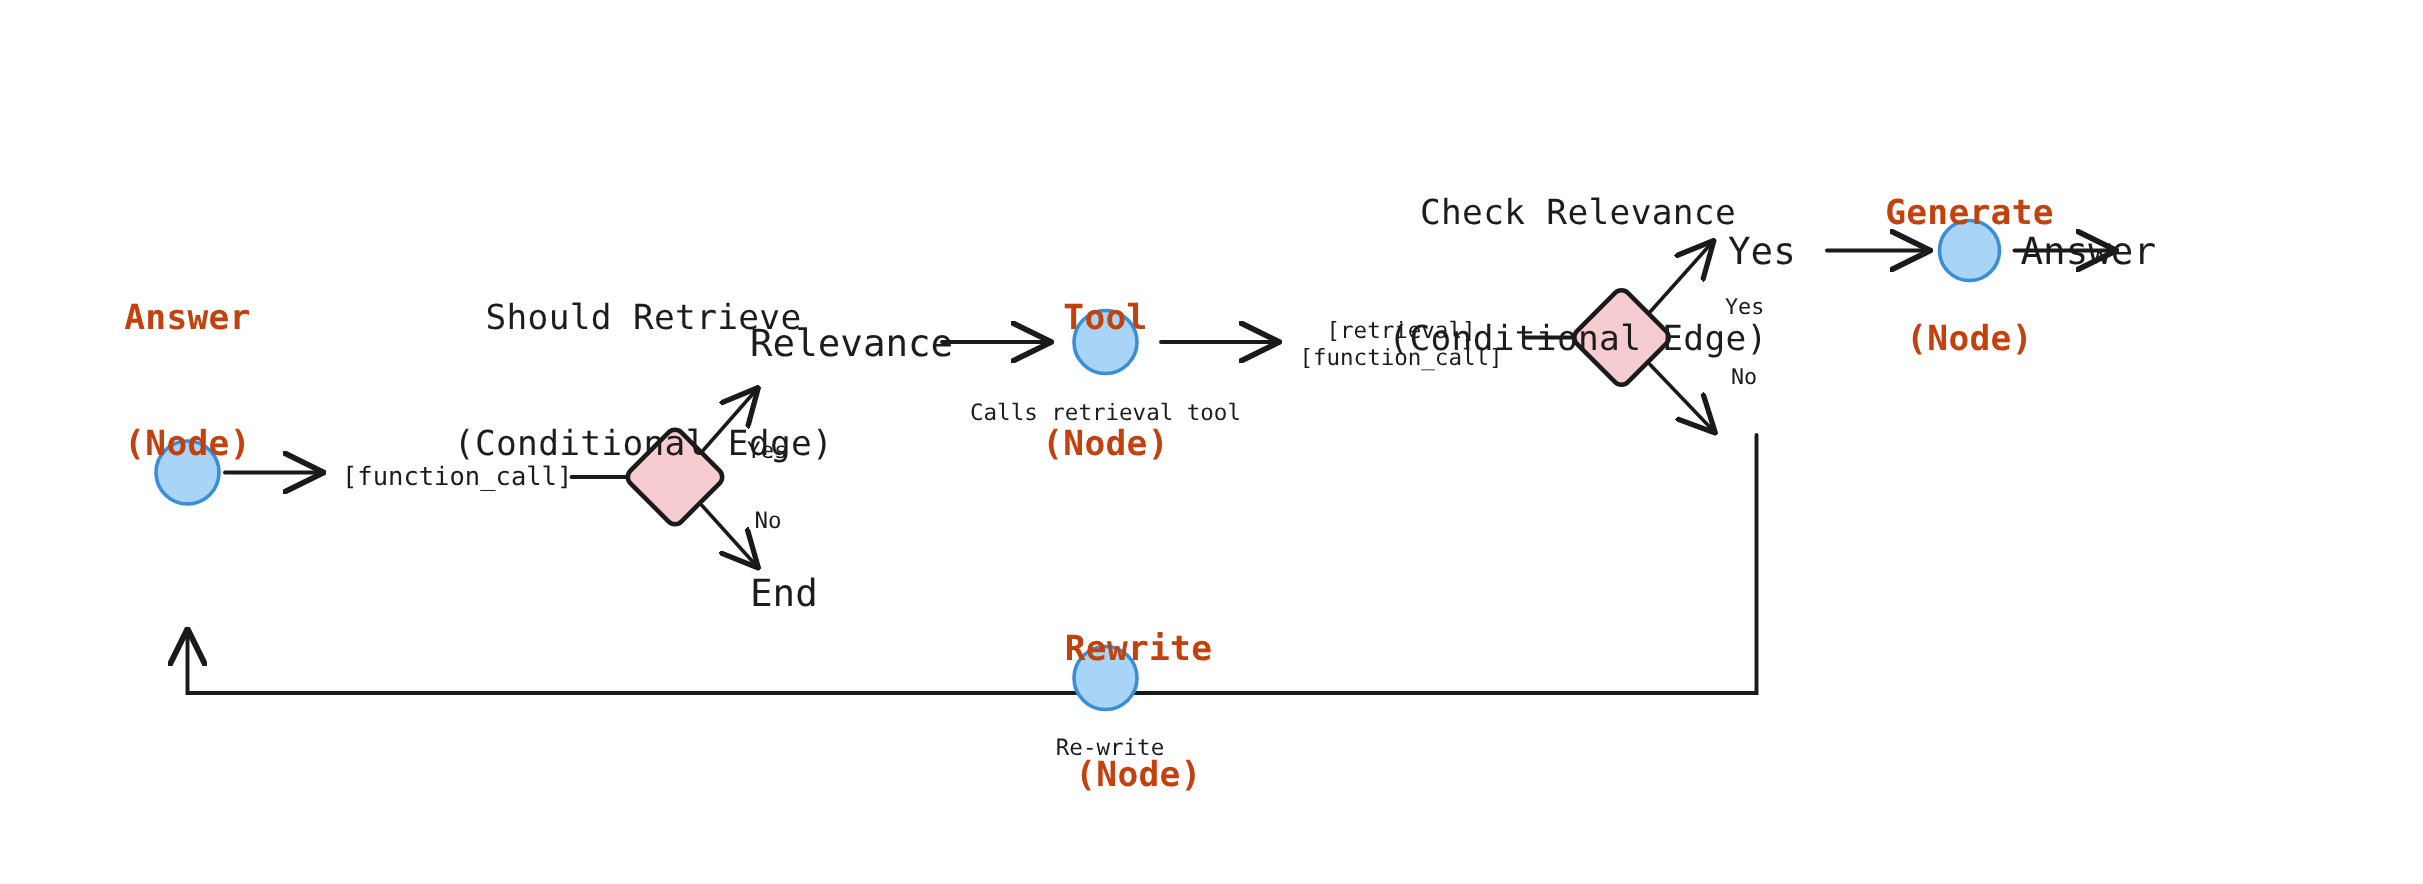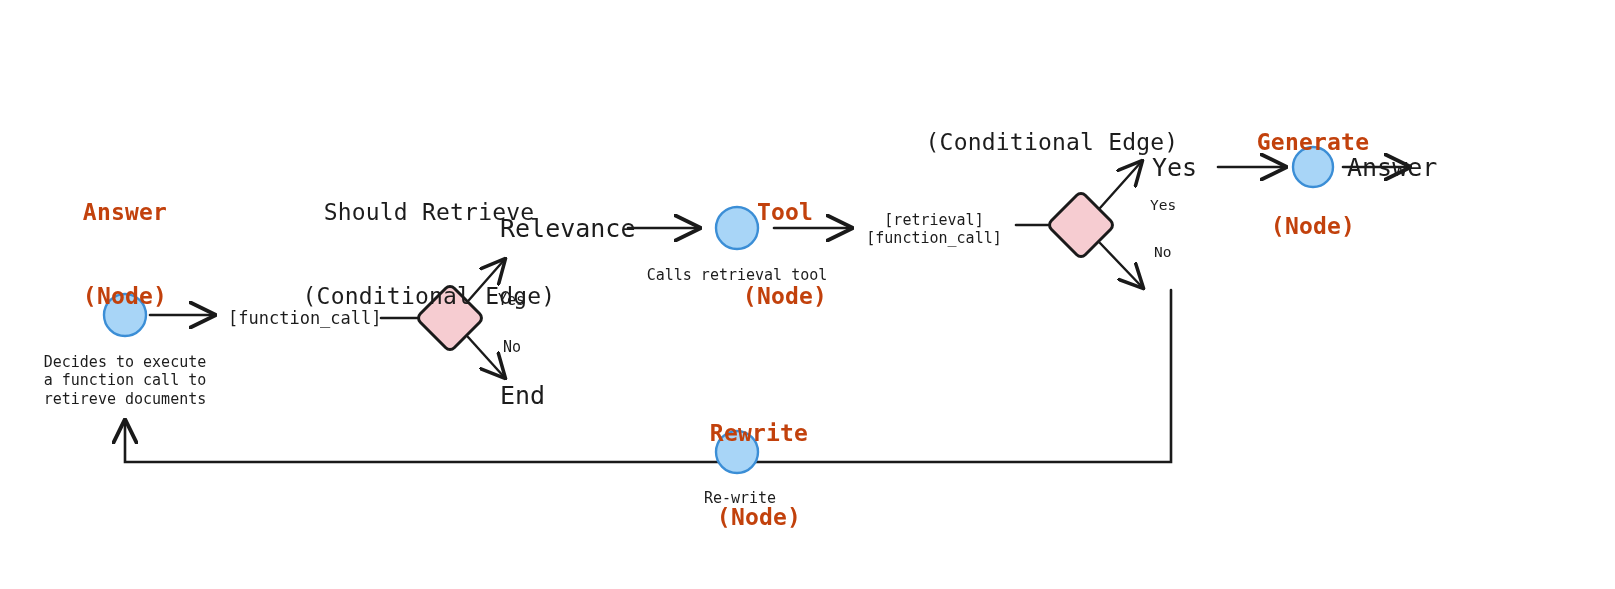--- a/index.html
+++ b/index.html
@@ -120,49 +120,47 @@
     <circle cx="1313" cy="167" r="20" fill="#a8d5f7" stroke="#3b8ed6" stroke-width="2.4"></circle>
 
     <circle cx="737" cy="452" r="21" fill="#a8d5f7" stroke="#3b8ed6" stroke-width="2.4"></circle>
   </svg>
 
   <div class="lbl center node-title" style="left:125px; top:142px;">
     <div>Answer</div>
     <div>(Node)</div>
   </div>
 
-  <div class="lbl center small-text" style="left:125px; top:353px;">Decides to execute
-a function call to
-retireve documents</div>
 
   <div class="lbl center section-title" style="left:429px; top:142px;">
     <div>Should Retrieve</div>
     <div>(Conditional Edge)</div>
   </div>
 
   <div class="lbl mid-text" style="left:228px; top:308px;">[function_call]</div>
 
   <div class="lbl small-text" style="left:498px; top:291px;">Yes</div>
   <div class="lbl small-text" style="left:503px; top:338px;">No</div>
 
   <div class="lbl big-text" style="left:500px; top:214px;">Relevance</div>
 
   <div class="lbl big-text" style="left:500px; top:381px;">End</div>
 
-  <div class="lbl center node-title" style="left:737px; top:142px;margin-left:48px;">
+  <div class="lbl center node-title" style="left:737px; top:142px;">
     <div>Tool</div>
     <div>(Node)</div>
   </div>
 
   <div class="lbl center small-text" style="left:737px; top:266px;">Calls retrieval tool</div>
 
   <div class="lbl center small-text" style="left:934px; top:211px; text-align:center;">[retrieval]
 [function_call]</div>
 
   <div class="lbl center section-title" style="left:1052px; top:72px;">
+    <div>Check Relevance</div>
     <div>(Conditional Edge)</div>
   </div>
 
   <div class="lbl tiny-text" style="left:1150px; top:197px;">Yes</div>
   <div class="lbl tiny-text" style="left:1154px; top:244px;">No</div>
 
   <div class="lbl big-text" style="left:1152px; top:153px;">Yes</div>
 
   <div class="lbl center node-title" style="left:1313px; top:72px;">
     <div>Generate</div>

